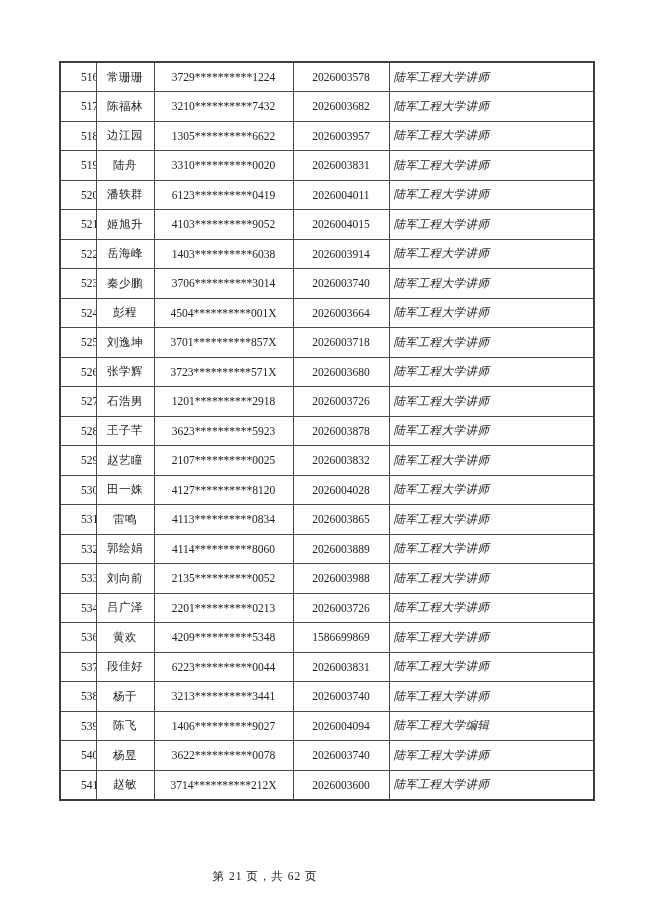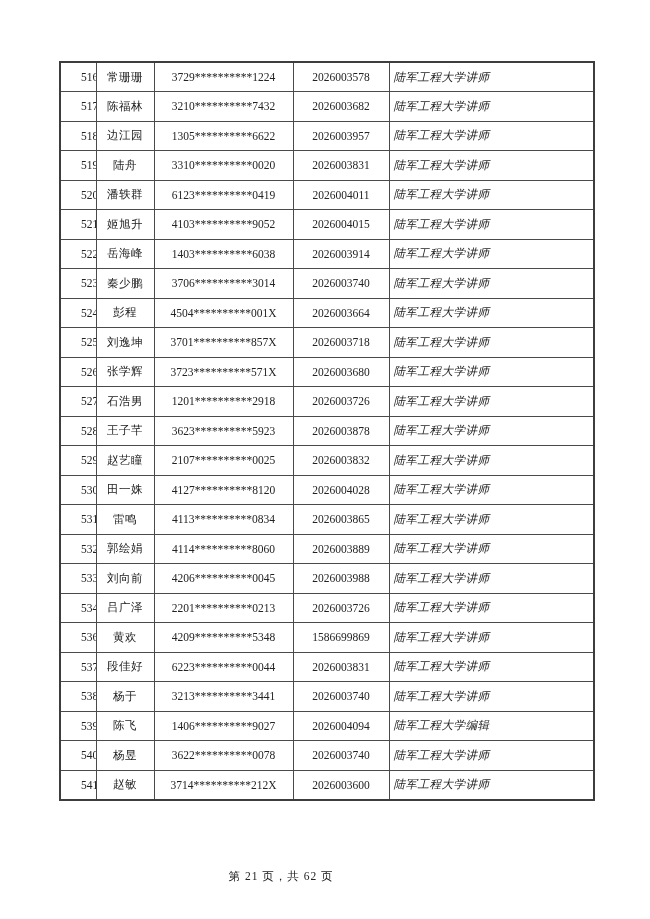--- a/index.html
+++ b/index.html
@@ -32,21 +32,21 @@
     white-space: nowrap;
     overflow: hidden;
   }
   table.roster td.col-serial        { width: 36px; padding-left: 20px; }
   table.roster td.col-name          { width: 58px; letter-spacing: 0.5px; }
   table.roster td.col-id_number     { width: 139px; margin-top: 8px; }
   table.roster td.col-registration_number { width: 96px; }
   table.roster td.col-position      { width: 205px; text-align: left; padding-left: 4px; letter-spacing: 0.5px; font-style: italic; }
   .footer {
     position: absolute;
-    left: 16px; top: 869px;
+    left: 0; top: 869px;
     width: 530px;
     text-align: center;
     font-size: 11.5px;
     color: #222222;
     letter-spacing: 1px;
   }
 </style>
 </head>
 <body>
 
@@ -169,21 +169,21 @@
         <tr>
           <td class="col-serial">532</td>
           <td class="col-name">郭绘娟</td>
           <td class="col-id_number">4114**********8060</td>
           <td class="col-registration_number">2026003889</td>
           <td class="col-position">陆军工程大学讲师</td>
         </tr>
         <tr>
           <td class="col-serial">533</td>
           <td class="col-name">刘向前</td>
-          <td class="col-id_number">4206**********0045</td>
+          <td class="col-id_number">2135**********0052</td>
           <td class="col-registration_number">2026003988</td>
           <td class="col-position">陆军工程大学讲师</td>
         </tr>
         <tr>
           <td class="col-serial">534</td>
           <td class="col-name">吕广泽</td>
           <td class="col-id_number">2201**********0213</td>
           <td class="col-registration_number">2026003726</td>
           <td class="col-position">陆军工程大学讲师</td>
         </tr>

